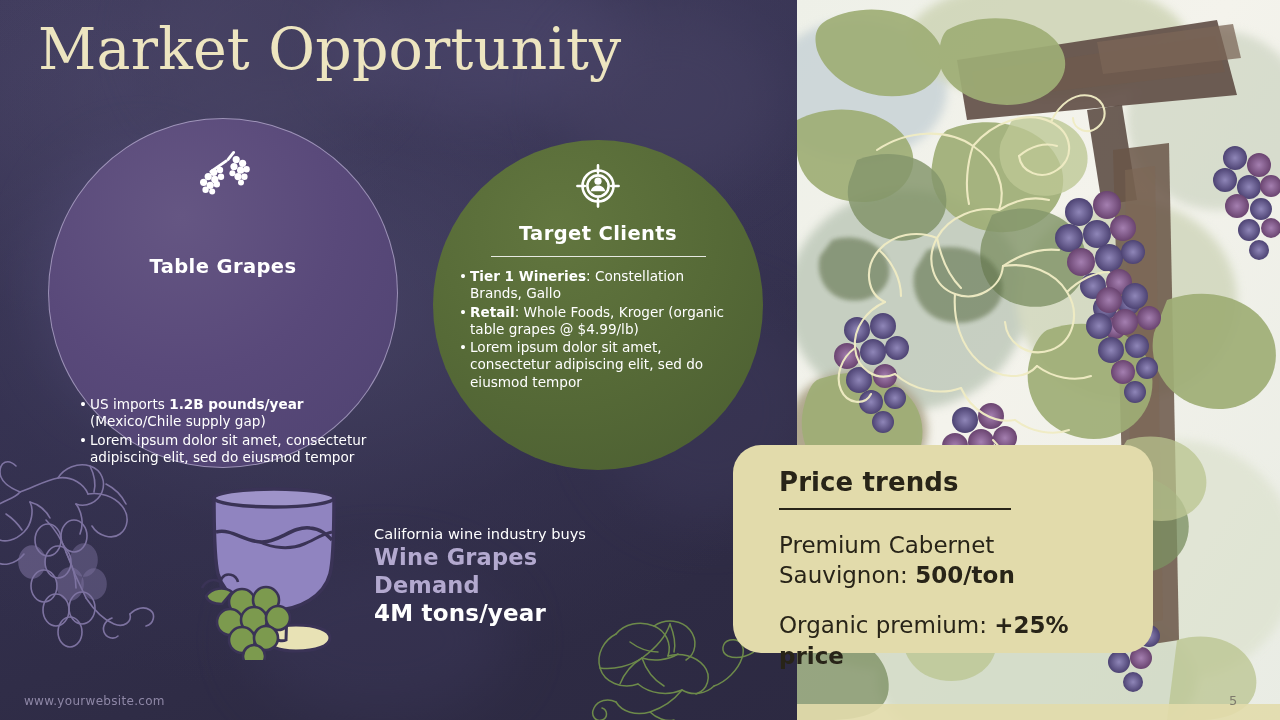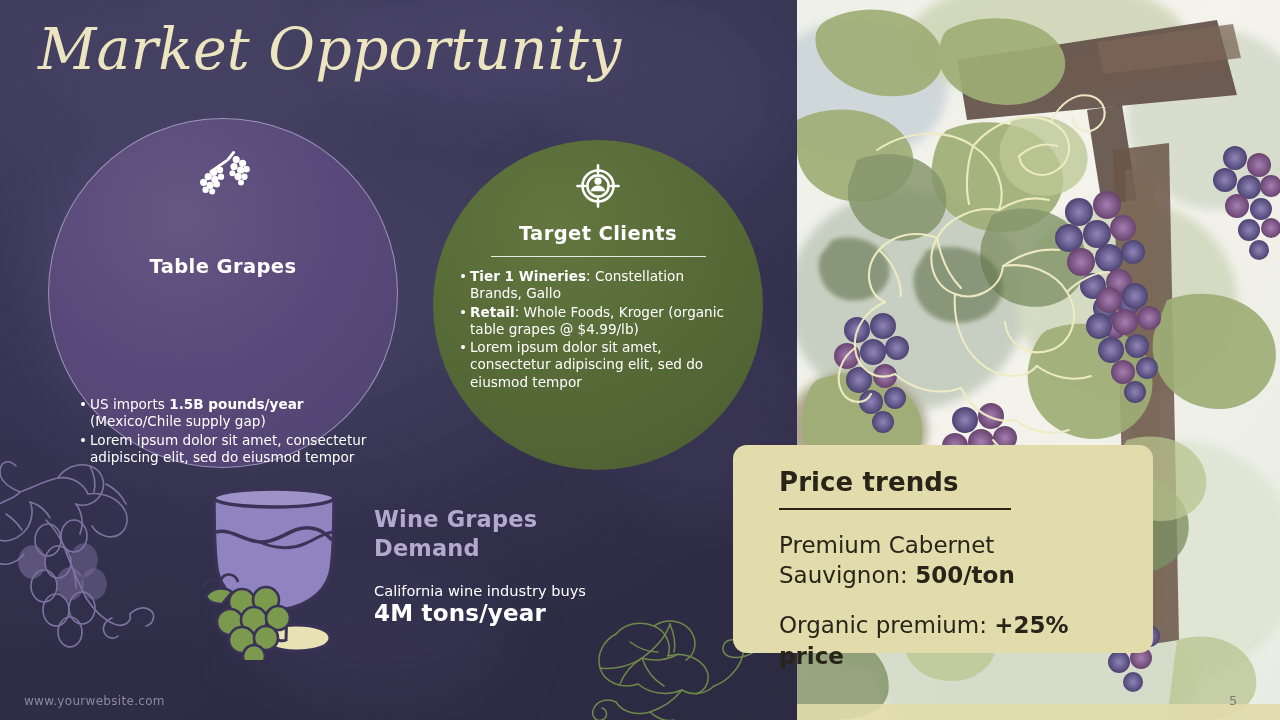--- a/index.html
+++ b/index.html
@@ -23,21 +23,20 @@
   
   .bg-smudge { position:absolute; border-radius:50%; filter:blur(26px); opacity:.5; pointer-events:none; }
 
   
   #title {
     position:absolute; left:38px; top:18px;
     font-family:"DejaVu Serif", serif;
     font-size:57px; line-height:1.12;
     color:#ede5c0; letter-spacing:.2px;
     white-space:nowrap;
-    font-style:italic;
   }
 
   
   .circle {
     position:absolute; border-radius:50%;
     display:flex; flex-direction:column; align-items:center;
     color:#fff;
   }
   #circle-table {
     left:48px; top:118px; width:350px; height:350px;
@@ -84,21 +83,21 @@
   
   #photo {
     position:absolute; left:797px; top:0; width:483px; height:720px;
     overflow:hidden;
   }
   #photo-canvas { position:absolute; inset:0; }
 
   
   #price-card {
     position:absolute; left:733px; top:445px; width:420px; height:208px;
-    background:#e2dbab; border-radius:14px;
+    background:#e2dbab; border-radius:28px;
     padding:22px 34px 0 46px;
   }
   #price-title {
     font-size:26px; font-weight:bold; color:#282418; letter-spacing:.1px;
   }
   #price-rule { width:232px; height:1.6px; background:#282418; margin-top:11px; }
   .price-line {
     margin-top:20px; font-size:23px; line-height:1.32; color:#282418;
   }
   .price-line b { font-weight:bold; }
@@ -204,21 +203,21 @@
         <circle cx="22.8" cy="35.2" r="3.2"></circle>
         <circle cx="11.6" cy="40.8" r="3.2"></circle>
           <circle cx="18.2" cy="42.4" r="3.0"></circle>
       </svg>
     </div>
     <div class="circ-title">Table Grapes</div>
     <div class="circ-rule"></div>
     <div class="circ-list">
       <div class="bullet-row">
         <span class="bullet-dot">•</span>
-        <span class="bullet-txt"><span>US imports </span><b>1.5B pounds/year</b><span> (Mexico/Chile supply gap)</span></span>
+        <span class="bullet-txt"><span>US imports </span><b>1.2B pounds/year</b><span> (Mexico/Chile supply gap)</span></span>
       </div>
       <div class="bullet-row">
         <span class="bullet-dot">•</span>
         <span class="bullet-txt"><span>Lorem ipsum dolor sit amet, consectetur adipiscing elit, sed do eiusmod tempor</span></span>
       </div>
     </div>
   </div>
 
   <div class="circle" id="circle-target">
     <div class="circ-icon">
@@ -272,22 +271,22 @@
       <circle cx="34" cy="152" r="13" fill="#7c9a4e"></circle>
       <circle cx="58" cy="150" r="13" fill="#7c9a4e"></circle>
       <circle cx="82" cy="148" r="12" fill="#7c9a4e"></circle>
       <circle cx="46" cy="170" r="13" fill="#7c9a4e"></circle>
       <circle cx="70" cy="168" r="12" fill="#7c9a4e"></circle>
       <circle cx="58" cy="186" r="11" fill="#7c9a4e"></circle>
     </g>
   </svg>
 
   <div id="wine-text">
+    <div id="wine-sub">California wine industry buys</div>
     <div id="wine-head">Wine Grapes Demand</div>
-    <div id="wine-sub">California wine industry buys</div>
     <div id="wine-stat">4M tons/year</div>
   </div>
 
   <div id="photo">
     <svg id="photo-canvas" viewBox="0 0 483 720" preserveAspectRatio="xMidYMid slice">
       <defs>
         <linearGradient id="sky" x1="0" y1="0" x2="1" y2="1">
           <stop offset="0%" stop-color="#eef0e8"></stop>
           <stop offset="45%" stop-color="#f4f3ec"></stop>
           <stop offset="100%" stop-color="#e9ece4"></stop>

